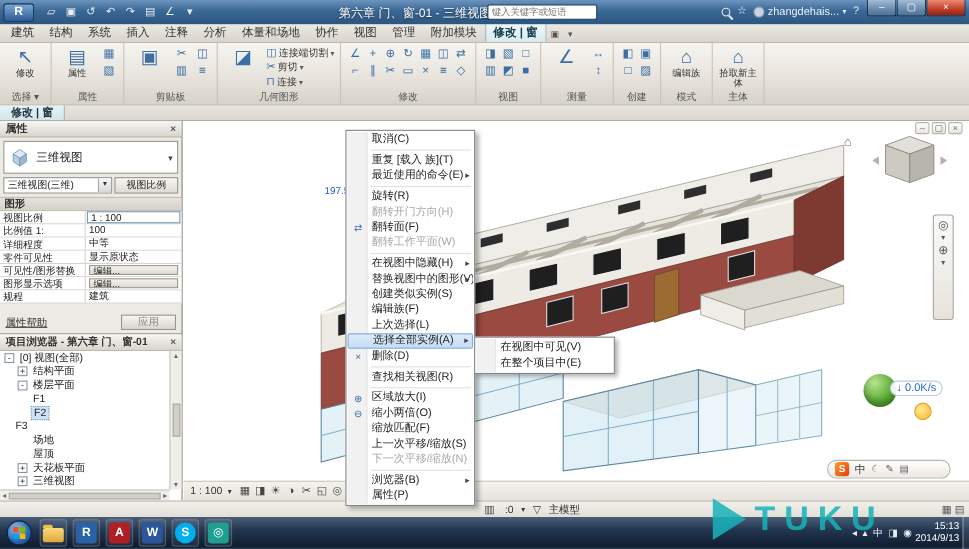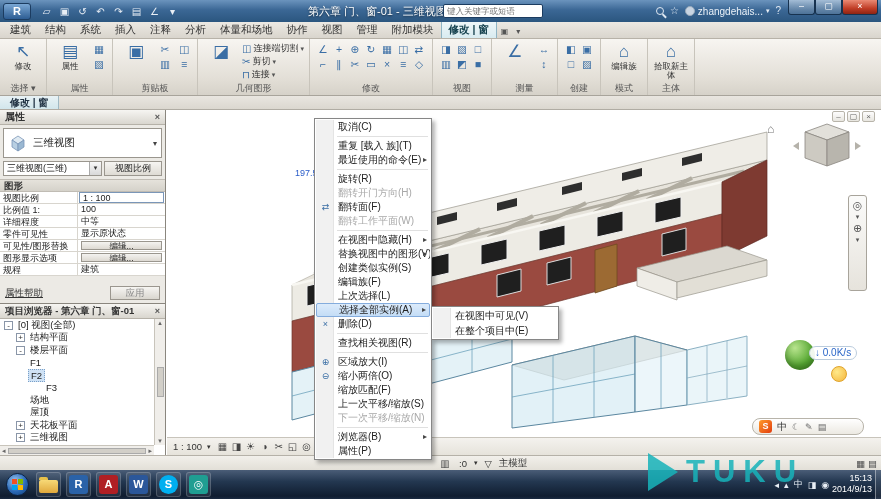--- a/index.html
+++ b/index.html
@@ -69,21 +69,21 @@
   .ca{position:absolute;right:0;top:0;width:12px;height:13px;background:linear-gradient(#f8f8f8,#d8d8d8);
     border-left:1px solid #aaa;font-size:7px;text-align:center;line-height:12px;color:#333}
   .etbtn{width:58px;height:15px;background:linear-gradient(#f6f5f2,#dedbd4);border:1px solid #9a968e;
     font-size:9px;text-align:center;line-height:13px;white-space:nowrap}
   .ghead{margin-top:3px;height:13px;background:linear-gradient(#e5e2db,#d5d2ca);border-top:1px solid #c0bcb4;
     border-bottom:1px solid #c0bcb4;font-size:9.5px;font-weight:bold;padding:0 4px;line-height:12px;color:#333}
   .prow{display:flex;height:12px;border-bottom:1px solid #d8d5ce;background:#fff;font-size:9px}
   .pl{width:78px;padding:0 3px;border-right:1px solid #d8d5ce;line-height:12px;overflow:hidden;white-space:nowrap}
   .pv{flex:1;line-height:11px;padding:0 3px;overflow:hidden;white-space:nowrap}
   .pv.vbox{border:1px solid #7a96b8;margin:0 1px}
-  .pv.btn{margin:1px 3px;background:linear-gradient(#f4f3f0,#ddd9d2);border:1px solid #9a968e;text-align:center;
+  .pv.btn{margin:1px 3px;background:linear-gradient(#f4f3f0,#ddd9d2);border:1px solid #9a968e;
     line-height:8px;font-size:8.5px}
   .pfoot{position:absolute;bottom:3px;left:0;right:0;display:flex;justify-content:space-between;align-items:center;padding:0 5px}
   .plink{font-size:9.5px;color:#333;text-decoration:underline}
   .applybtn{width:50px;height:14px;font-size:9.5px;background:linear-gradient(#f6f5f2,#d9d6cf);
     border:1px solid #9a968e;text-align:center;line-height:12px;color:#888}
 
   .browser{position:absolute;top:303px;left:0;width:166px;height:152px;background:#fff;
     border-right:1px solid #8a867e;border-top:1px solid #8a867e}
   .tree{position:absolute;top:15px;bottom:10px;left:0;right:11px;overflow:hidden;font-size:9.5px}
   .tnode{display:flex;align-items:center;height:12.5px;white-space:nowrap}
@@ -460,21 +460,21 @@
         <div class="tnode" style="padding-left: 16px;">
           <span class="texp">-</span>
           <span class="tlabel">楼层平面</span>
         </div>
         <div class="tnode" style="padding-left: 28px;">
           <span class="tlabel">F1</span>
         </div>
         <div class="tnode sel" style="padding-left: 28px;">
           <span class="tlabel">F2</span>
         </div>
-        <div class="tnode" style="padding-left: 44px;">
+        <div class="tnode" style="padding-left: 12px;">
           <span class="tlabel">F3</span>
         </div>
         <div class="tnode" style="padding-left: 28px;">
           <span class="tlabel">场地</span>
         </div>
         <div class="tnode" style="padding-left: 28px;">
           <span class="tlabel">屋顶</span>
         </div>
         <div class="tnode" style="padding-left: 16px;">
           <span class="texp">+</span>

